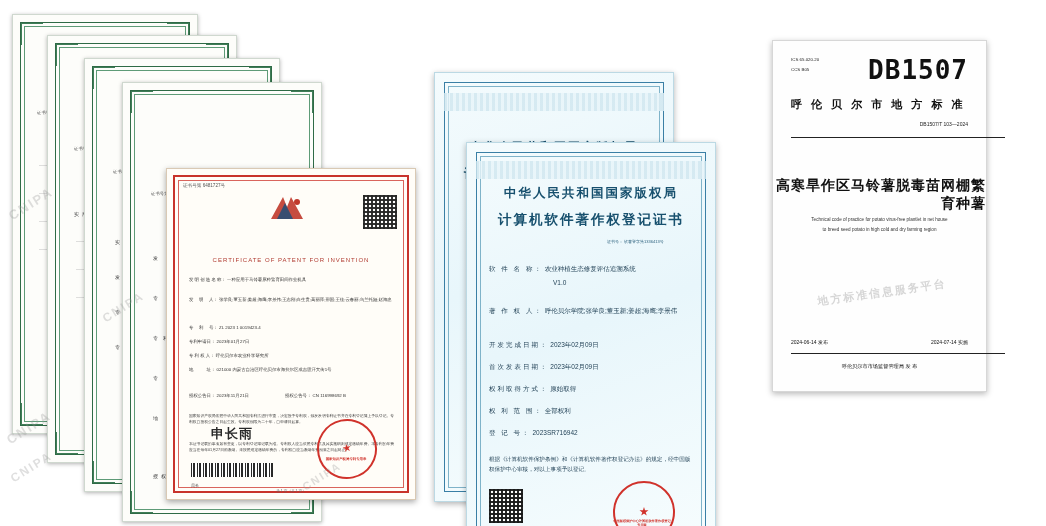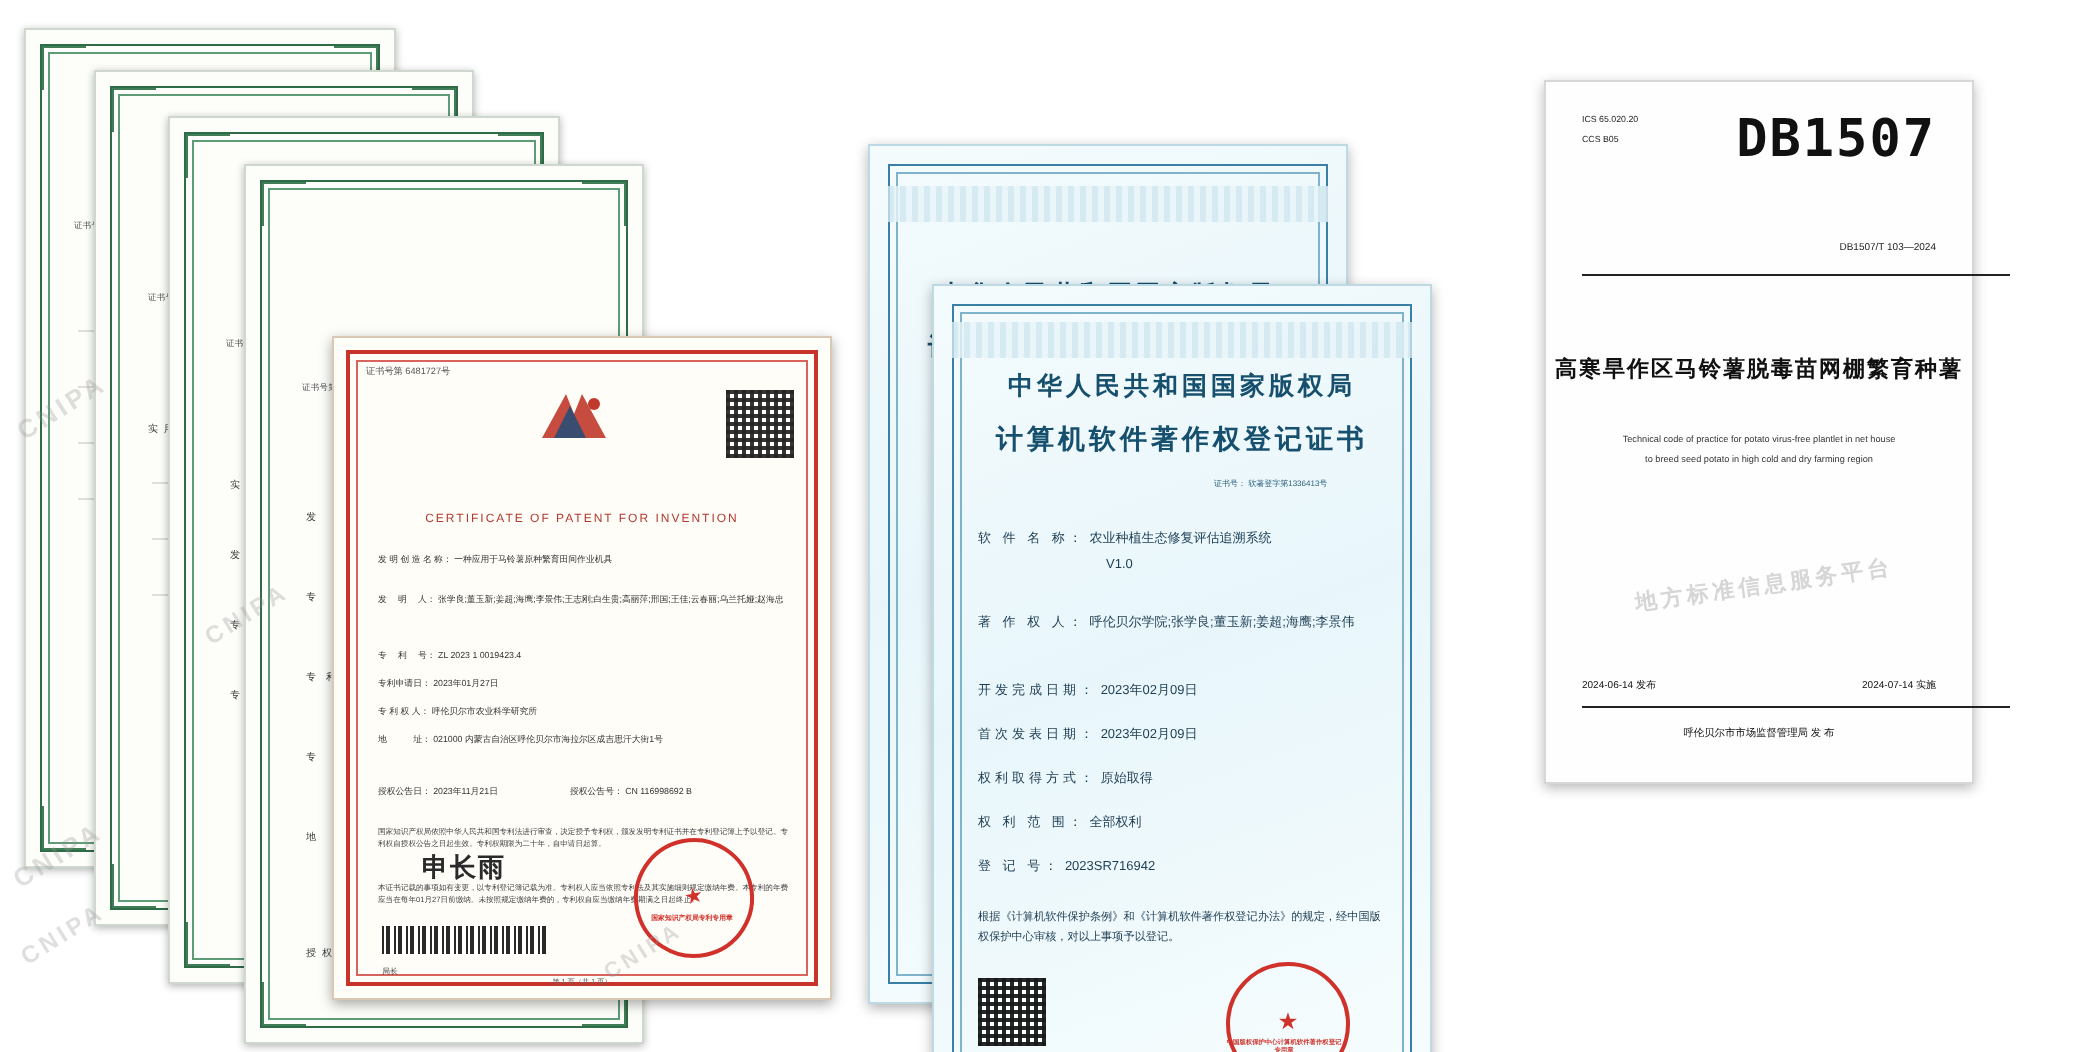--- a/index.html
+++ b/index.html
@@ -335,26 +335,27 @@
     <div class="t" style="left:176px;top:390px;font-size:5.4px;color:#1d3d52;">2023年06月28日</div>
   </div>
 
   <div class="std" style="left:772px;top:40px;width:215px;height:352px;">
 
     <div class="t" style="left:18px;top:16px;font-size:4.4px;color:#222;">ICS  65.020.20</div>
     <div class="t" style="left:18px;top:26px;font-size:4.4px;color:#222;">CCS  B05</div>
 
     <div class="std-big" style="right:18px;top:14px;font-size:26px;">DB1507</div>
 
+    <div class="std-cn" style="left:18px;top:56px;font-size:11px;letter-spacing:3px;">呼 伦 贝 尔 市 地 方 标 准</div>
 
     <div class="t" style="right:18px;top:80px;font-size:5px;color:#222;">DB1507/T 103—2024</div>
 
     <div class="std-rule" style="left:18px;right:18px;top:96px;width:214px;"></div>
 
-    <div class="std-cn center" style="top:136px;font-size:11px;letter-spacing:1px;">高寒旱作区马铃薯脱毒苗网棚繁育种薯</div>
+    <div class="std-cn center" style="top:136px;font-size:14px;letter-spacing:1px;text-align:right;">高寒旱作区马铃薯脱毒苗网棚繁育种薯</div>
 
     <div class="t center" style="top:176px;font-size:4.6px;color:#333;">Technical code of practice for potato virus-free plantlet in net house</div>
     <div class="t center" style="top:186px;font-size:4.6px;color:#333;">to breed seed potato in high cold and dry farming region</div>
 
     <div class="wm" style="left:44px;top:244px;transform:rotate(-8deg);font-size:11px;color:rgba(140,140,140,.35);">地方标准信息服务平台</div>
 
     <div class="t" style="left:18px;top:298px;font-size:5px;color:#111;">2024-06-14 发布</div>
     <div class="t" style="right:18px;top:298px;font-size:5px;color:#111;">2024-07-14 实施</div>
 
     <div class="std-rule" style="left:18px;top:312px;width:214px;"></div>

